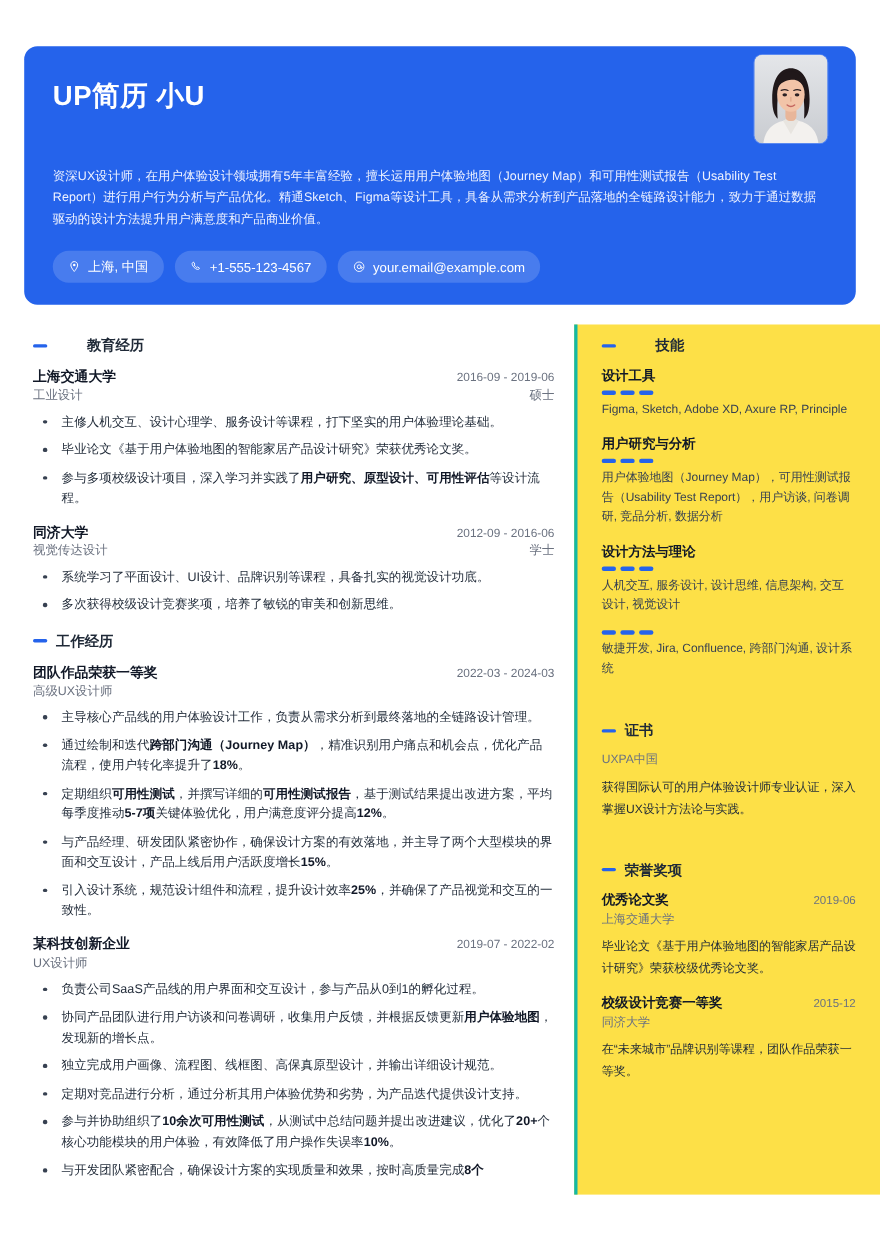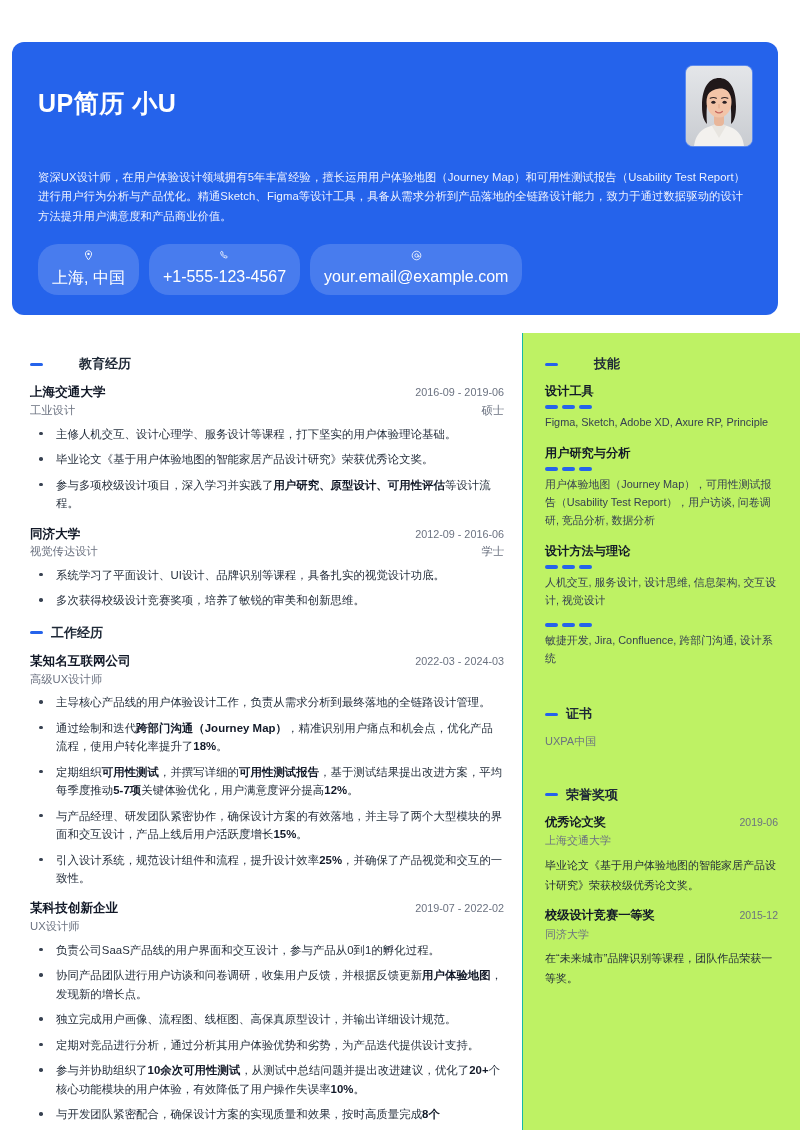--- a/index.html
+++ b/index.html
@@ -14,24 +14,24 @@
   .page {
     width: 800px;
     height: 1130px;
     background: #ffffff;
     position: relative;
     overflow: hidden;
   }
 
   
   .header {
-    margin: 42px 22px 0 12px;
+    margin: 42px 22px 0 22px;
     background: #2563eb;
     border-radius: 12px;
-    padding: 24px 26px 20px 26px;
+    padding: 8px 26px 20px 26px;
     position: relative;
     color: #ffffff;
   }
   .header-top {
     display: flex;
     align-items: flex-start;
     justify-content: space-between;
   }
   .header-name {
     font-size: 25px;
@@ -67,57 +67,56 @@
     gap: 10px;
     flex-wrap: wrap;
   }
   .pill {
     display: inline-flex;
     align-items: center;
     gap: 7px;
     background: rgba(255,255,255,0.16);
     border-radius: 20px;
     padding: 6px 14px;
-    font-size: 16px;
+    font-size: 12px;
     color: #ffffff;
     white-space: nowrap;
-    flex-direction: column;
   }
   .pill svg { display: block; flex: 0 0 auto; }
 
   
   .body {
     display: flex;
     margin-top: 18px;
     align-items: stretch;
     min-height: 560px;
   }
   .col-main {
     width: 522px;
     flex: 0 0 522px;
     padding: 6px 18px 0 30px;
   }
   .col-side {
     flex: 1 1 auto;
-    background: #bef264;
-    border-left: 1px solid #14b8a6;
+    background: #fde047;
+    border-left: 3px solid #14b8a6;
     padding: 6px 22px 0 22px;
   }
 
   
   .sec-title {
     display: flex;
     align-items: center;
     gap: 8px;
     font-size: 13px;
     font-weight: bold;
     color: #1f2937;
     margin: 14px 0 10px 0;
   }
-  .sec-title:first-child { margin-top: 16px; gap: 36px; }
+  .sec-title:first-child { margin-top: 4px; gap: 36px; }
   .sec-dash {
     display: inline-block;
     width: 13px;
     height: 3px;
     background: #2563eb;
     border-radius: 2px;
     flex: 0 0 auto;
   }
 
   
@@ -338,21 +337,21 @@
           </ul>
       </div>
 
       <div class="sec-title">
         <span class="sec-dash"></span>
         <span>工作经历</span>
       </div>
 
       <div class="entry">
         <div class="entry-row">
-          <span class="entry-org">某知名互联网公司</span>
+          <span class="entry-org">团队作品荣获一等奖</span>
           <span class="entry-date">2022-03 - 2024-03</span>
         </div>
         <div class="entry-sub">高级UX设计师</div>
         <ul class="bullets">
             <li>主导核心产品线的用户体验设计工作，负责从需求分析到最终落地的全链路设计管理。</li>
             <li>通过绘制和迭代<b>跨部门沟通（Journey Map）</b>，精准识别用户痛点和机会点，优化产品流程，使用户转化率提升了<b>18%</b>。</li>
             <li>定期组织<b>可用性测试</b>，并撰写详细的<b>可用性测试报告</b>，基于测试结果提出改进方案，平均每季度推动<b>5-7项</b>关键体验优化，用户满意度评分提高<b>12%</b>。</li>
             <li>与产品经理、研发团队紧密协作，确保设计方案的有效落地，并主导了两个大型模块的界面和交互设计，产品上线后用户活跃度增长<b>15%</b>。</li>
             <li>引入设计系统，规范设计组件和流程，提升设计效率<b>25%</b>，并确保了产品视觉和交互的一致性。</li>
           </ul>
@@ -419,20 +418,21 @@
       </div>
 
       <div class="spacer-sm"></div>
 
       <div class="sec-title">
         <span class="sec-dash"></span>
         <span>证书</span>
       </div>
       <div class="side-entry">
         <div class="side-sub">UXPA中国</div>
+        <div class="side-desc">获得国际认可的用户体验设计师专业认证，深入掌握UX设计方法论与实践。</div>
       </div>
 
       <div class="spacer-sm"></div>
 
       <div class="sec-title">
         <span class="sec-dash"></span>
         <span>荣誉奖项</span>
       </div>
       <div class="side-entry">
         <div class="side-row">

